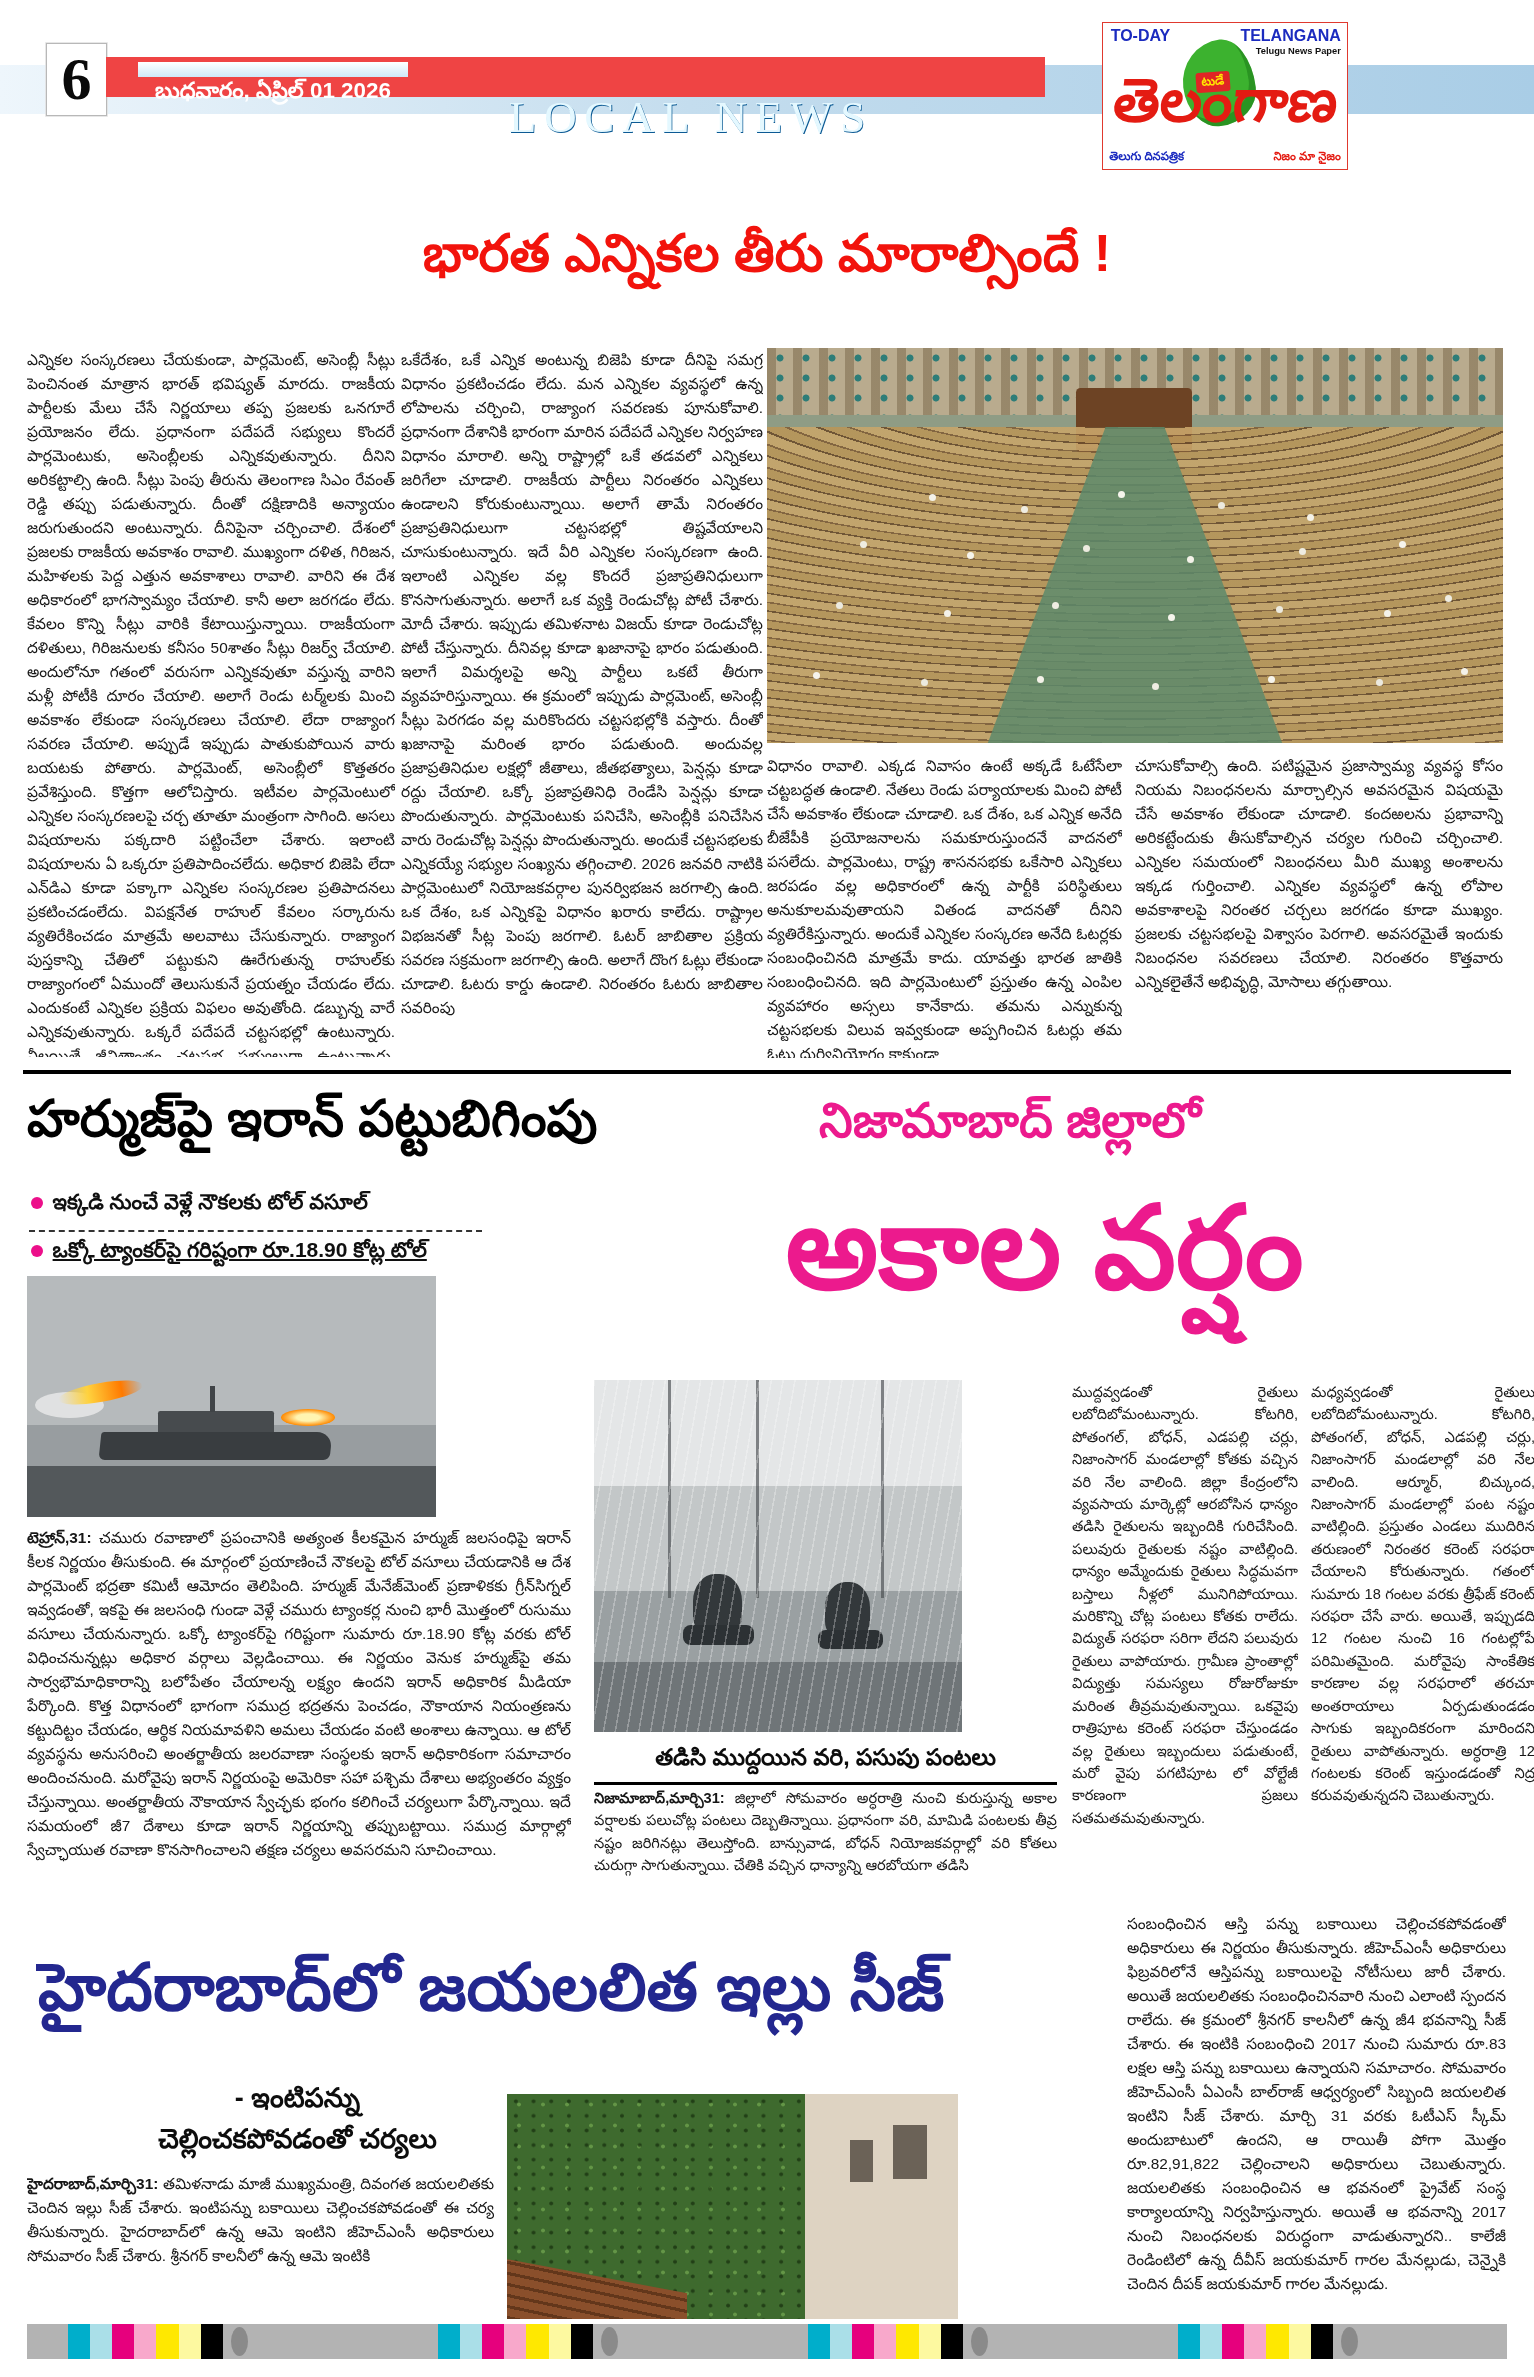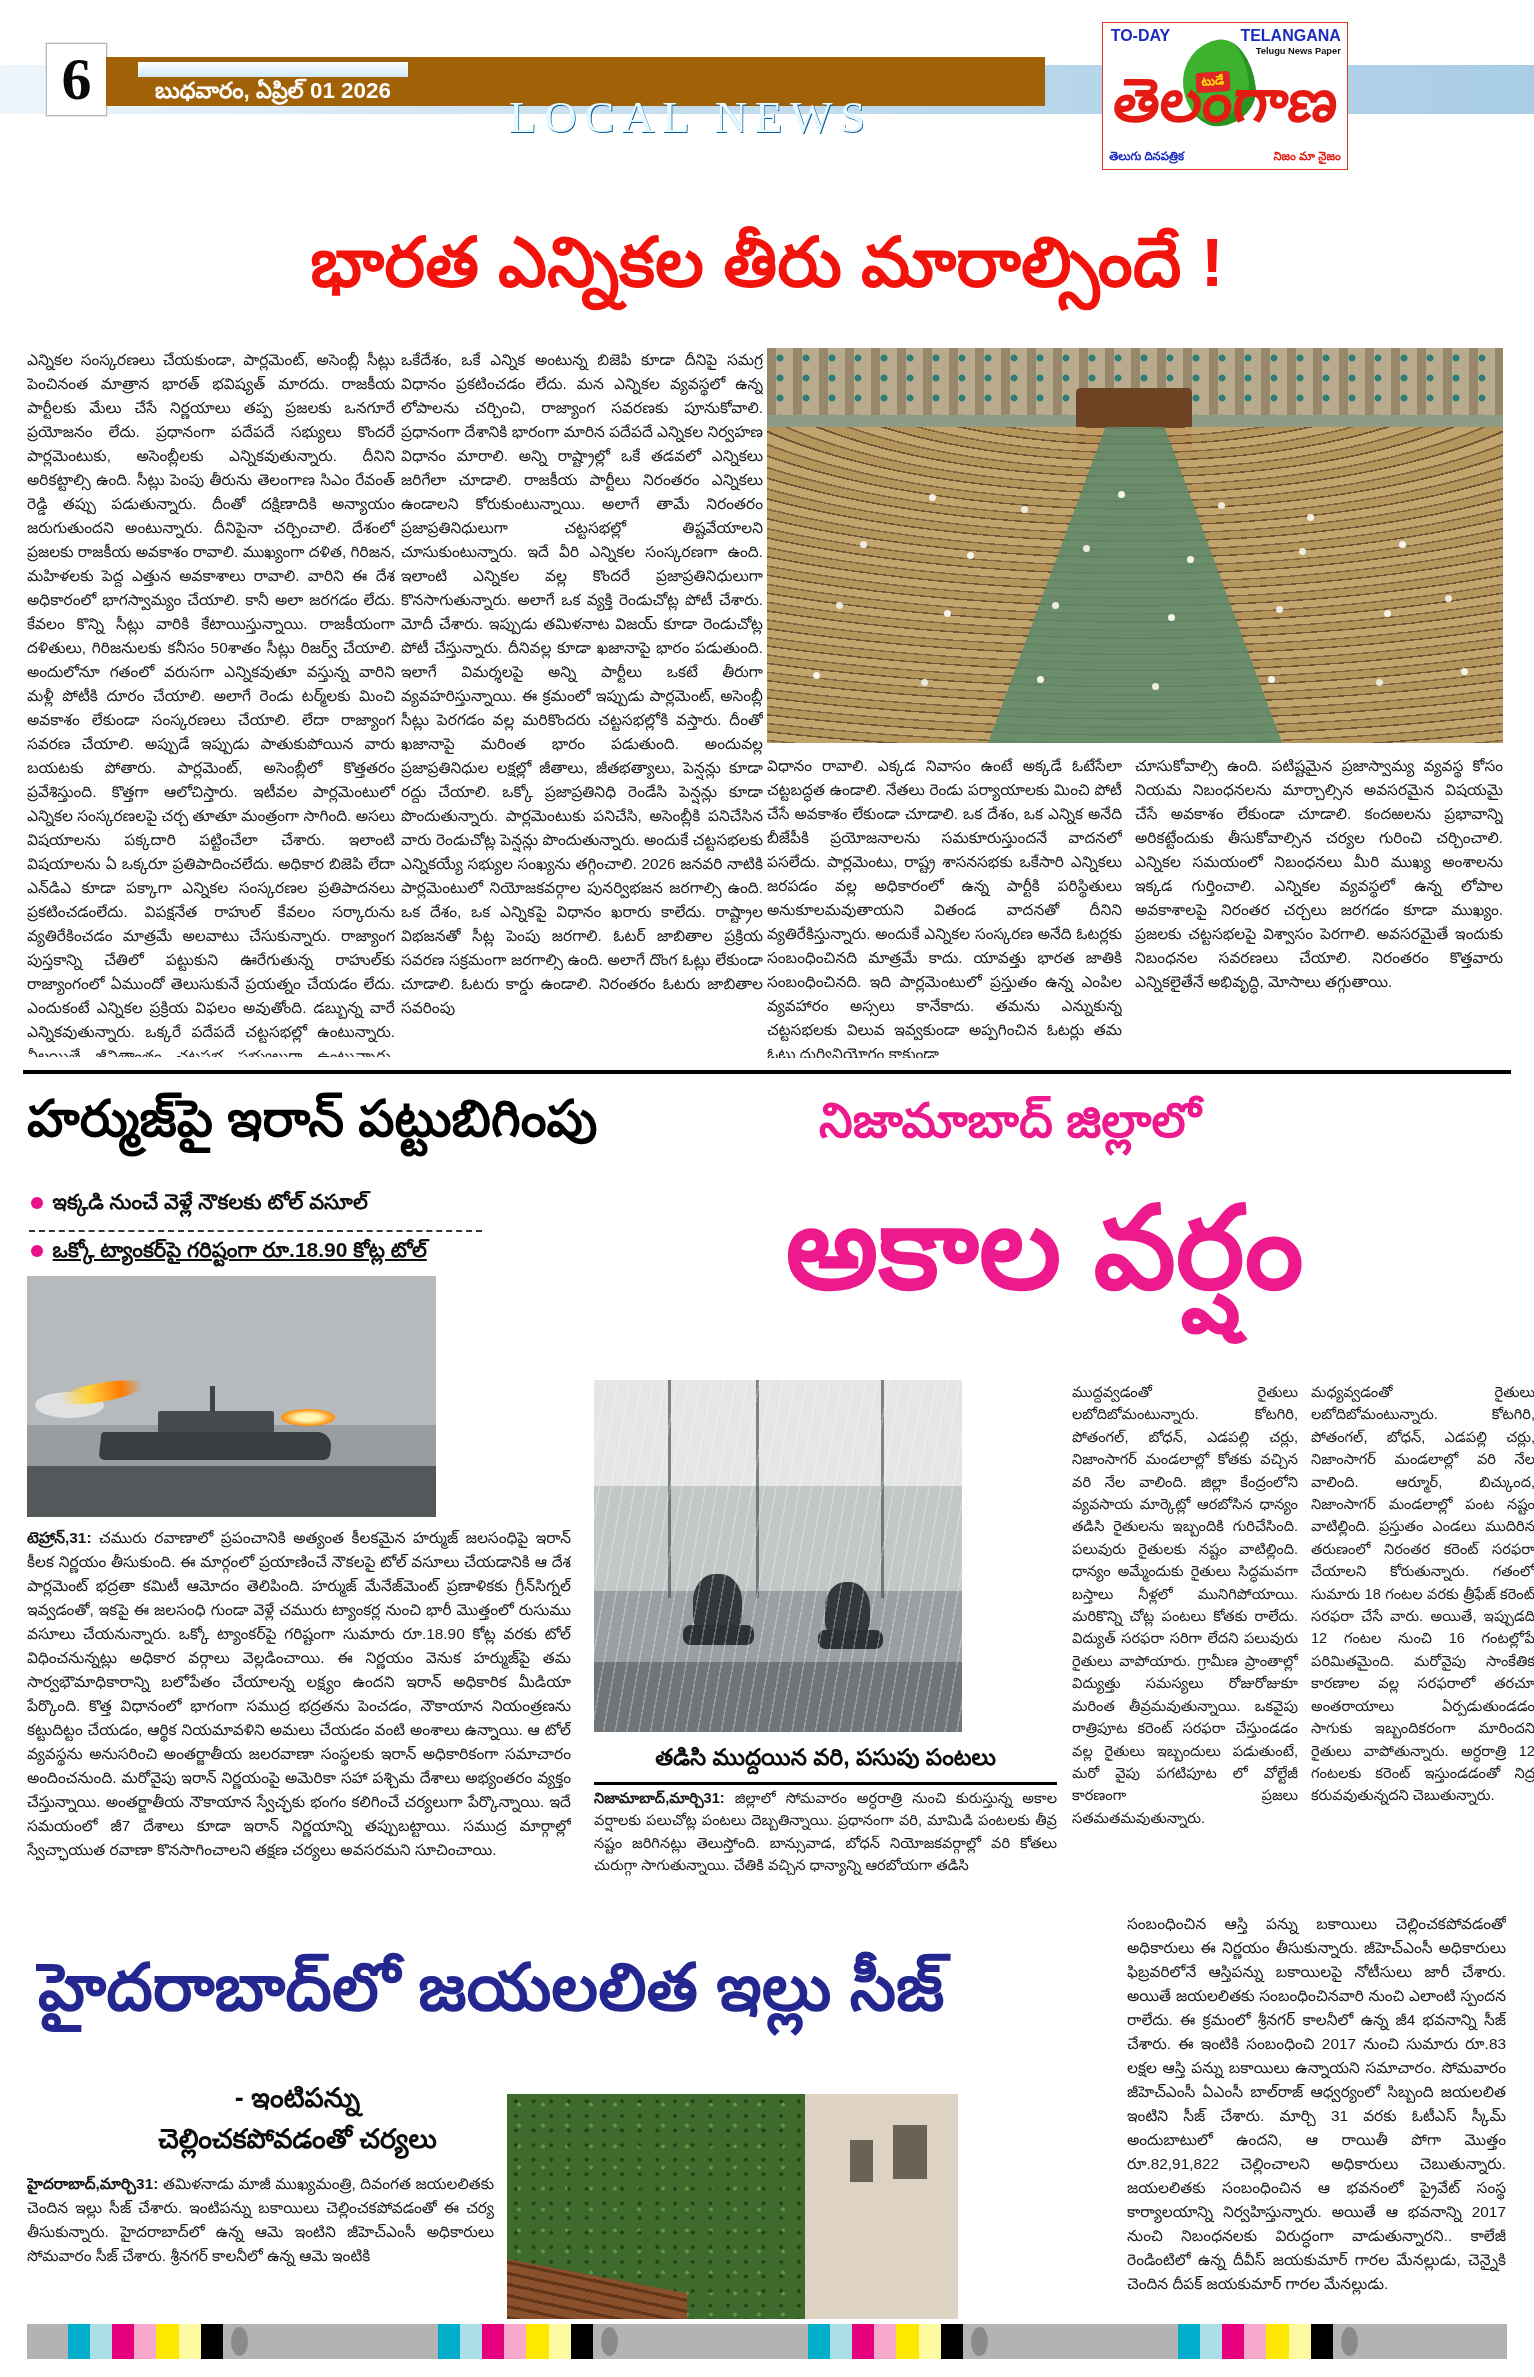--- a/index.html
+++ b/index.html
@@ -5,21 +5,21 @@
   html,body{margin:0;padding:0;background:#fff;}
   .page{position:relative;width:1534px;height:2377px;background:#fff;overflow:hidden;
         font-family:"Liberation Sans","DejaVu Sans",sans-serif;color:#111;}
 
   
   .hdr-band{position:absolute;left:0;top:65px;width:1534px;height:49px;
     background:linear-gradient(90deg,#eef6fc 0%,#c4ddee 45%,#a9cde6 100%);}
   .pagenum{position:absolute;left:46px;top:43px;width:59px;height:71px;background:#fff;
     border:0.8px solid #b8b8b8;box-shadow:0 0 0 0.8px #e2e2e2;display:flex;align-items:center;justify-content:center;
     font-family:"Liberation Serif","DejaVu Serif",serif;font-size:60px;font-weight:700;color:#0a0a0a;}
-  .bluebar{position:absolute;left:106px;top:57px;width:939px;height:49px;background:#a16207;}
+  .bluebar{position:absolute;left:106px;top:57px;width:939px;height:40px;background:#ef4444;}
   .date-strip{position:absolute;left:32px;top:5.4px;width:270px;height:14.6px;
     background:linear-gradient(#ffffff,#cfe9f8);}
   .date-text{position:absolute;left:32px;top:21px;width:270px;text-align:center;
     font-size:22.4px;font-weight:700;color:#ffffff;}
   .localnews{position:absolute;left:231px;top:1.5px;width:708px;text-align:center;
     font-family:"Liberation Serif","DejaVu Serif",serif;font-size:45px;letter-spacing:7.7px;
     color:#e4f8ff;text-shadow:0.8px 0.8px 0 #0c5a94;margin-top:32px;}
   .logo{position:absolute;left:1102px;top:21.6px;width:244px;height:146px;background:#fff;
     border:1.5px solid #e0392e;overflow:hidden;}
   .logo .tl{position:absolute;left:7.7px;top:4.6px;font-size:16px;font-weight:800;color:#1b2bbf;}
@@ -30,21 +30,21 @@
     box-shadow:inset -6.2px -7.7px 0 rgba(20,110,20,.45);}
   .logo .tude{position:absolute;left:93px;top:49px;background:#e02525;color:#ffe600;
     font-size:12.3px;font-weight:800;padding:1.5px 5.4px;border-radius:3.1px;transform:rotate(-4deg);}
   .logo .brand{position:absolute;left:0;top:43px;width:100%;text-align:center;
     font-size:60px;font-weight:800;color:#e41b12;transform:skewX(-6deg);white-space:nowrap;}
   .logo .bl{position:absolute;left:6.2px;bottom:3.1px;font-size:11.6px;font-weight:800;color:#1b2bbf;margin-top:28px;}
   .logo .br{position:absolute;right:6.2px;bottom:3.1px;font-size:11.6px;font-weight:800;color:#e41b12;}
 
   
   .red-head{position:absolute;left:0;top:225px;width:1534px;text-align:center;
-    font-size:69px;font-weight:800;color:#f2130c;line-height:1.1;white-space:nowrap;}
+    font-size:52px;font-weight:800;color:#f2130c;line-height:1.1;white-space:nowrap;}
   .bodytext{position:absolute;font-size:15.4px;line-height:24px;text-align:justify;
     color:#161616;overflow:hidden;}
   .bodytext b{font-weight:700;}
 
   .col1{left:27px;top:348px;width:368px;height:709px;}
   .col2{left:401px;top:348px;width:362px;height:709px;}
   .col3{left:767px;top:754px;width:355px;height:304px;}
   .col4{left:1135px;top:754px;width:368px;height:304px;}
 
   .rule{position:absolute;left:23px;top:1070px;width:1488px;height:3.9px;background:#000;}

